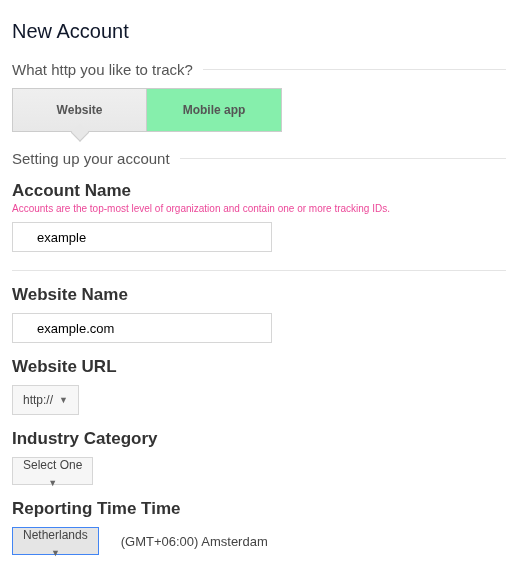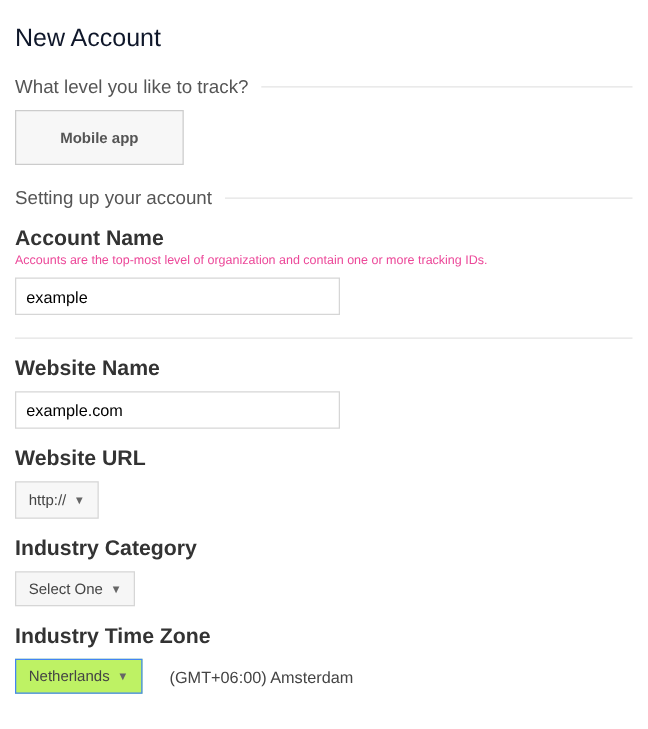--- a/index.html
+++ b/index.html
@@ -78,21 +78,21 @@
   }
   .helper {
     font-size: 10px;
     color: #ec4899;
     margin-top: 2px;
   }
   .text-input {
     margin-top: 8px;
     width: 260px;
     height: 30px;
-    padding: 4px 8px;
+    padding: 4px 24px;
     font-size: 13px;
     border: 1px solid #d6d6d6;
     background: #fff;
   }
   .hgroup {
     display: flex;
     margin-top: 8px;
   }
   .proto-select {
     height: 30px;
@@ -121,49 +121,53 @@
     align-items: center;
     gap: 6px;
     height: 28px;
     padding: 0 10px;
     border: 1px solid #d6d6d6;
     background: #f6f6f6;
     font-size: 12px;
     color: #444;
     margin-top: 8px;
     cursor: pointer;
+    flex-direction: column;
   }
   .dropdown.highlight {
     border: 1px solid #4285f4;
-    background: #bef264;
+    background: #e5e5e5;
   }
   .tz-row {
     display: flex;
     align-items: center;
     gap: 22px;
     margin-top: 8px;
   }
   .tz-text {
     font-size: 13px;
     color: #444;
   }
 </style>
 </head>
 <body>
 
 
 
 <h1>New Account</h1>
 
 <div class="section-head">
-  <div class="title">What level you like to track?</div>
+  <div class="title">What http you like to track?</div>
   <div class="rule"></div>
 </div>
 
 <div class="tabs">
+  <div class="tab active">
+    <span>Website</span>
+  </div>
   <div class="tab">
     <span>Mobile app</span>
   </div>
 </div>
 
 <div class="section-head">
   <div class="title">Setting up your account</div>
   <div class="rule"></div>
 </div>
 
@@ -185,21 +189,21 @@
     <span class="caret">▼</span>
   </div>
 </div>
 
 <div class="field-label">Industry Category</div>
 <div class="dropdown">
   <span>Select One</span>
   <span class="caret">▼</span>
 </div>
 
-<div class="field-label">Industry Time Zone</div>
+<div class="field-label">Reporting Time Time</div>
 <div class="tz-row">
   <div class="dropdown highlight" style="margin-top:0;">
     <span>Netherlands</span>
     <span class="caret">▼</span>
   </div>
   <div class="tz-text">(GMT+06:00) Amsterdam</div>
 </div>
 
 
 

